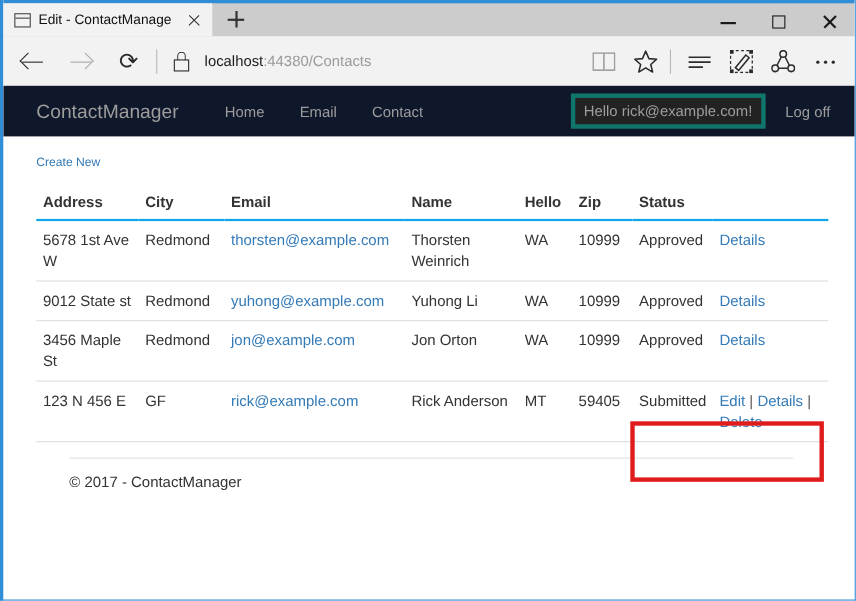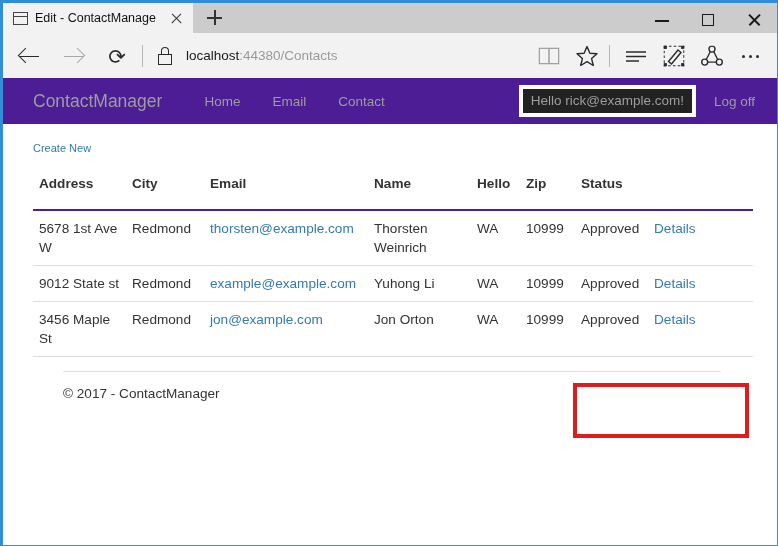--- a/index.html
+++ b/index.html
@@ -254,21 +254,21 @@
     background: #2b2b2b;
     border-radius: 50%;
   }
   .dots span:nth-child(1){ left: 11px; }
   .dots span:nth-child(2){ left: 18px; }
   .dots span:nth-child(3){ left: 25px; }
 
   
   .sitenav {
     height: 46px;
-    background: #4c1d95;
+    background: #0f172a;
     display: flex;
     align-items: center;
     position: relative;
   }
   .brand {
     color: #9d9d9d;
     font-size: 17.5px;
     padding-left: 30px;
     padding-right: 26px;
   }
@@ -280,21 +280,21 @@
   }
   .nav-right {
     position: absolute;
     right: 16px;
     top: 0;
     height: 46px;
     display: flex;
     align-items: center;
   }
   .hello-box {
-    border: 4px solid #ffffff;
+    border: 4px solid #0f766e;
     padding: 3px 8px;
     color: #9d9d9d;
     font-size: 13.5px;
     background: #222222;
     line-height: 18px;
     box-sizing: border-box;
   }
   .logoff {
     color: #9d9d9d;
     font-size: 13.5px;
@@ -318,22 +318,22 @@
   table.contacts {
     width: 720px;
     border-collapse: collapse;
     font-size: 13.6px;
     color: #333333;
     table-layout: fixed;
   }
   table.contacts th {
     text-align: left;
     font-weight: bold;
-    padding: 8px 6px 18px 6px;
-    border-bottom: 2px solid #4c1d95;
+    padding: 8px 6px 8px 6px;
+    border-bottom: 2px solid #0ea5e9;
     vertical-align: bottom;
     color: #333;
   }
   table.contacts td {
     text-align: left;
     padding: 8px 6px 8px 6px;
     border-bottom: 1px solid #dddddd;
     vertical-align: top;
     line-height: 19px;
   }
@@ -500,37 +500,47 @@
           <td><a class="tlink" href="#">thorsten@example.com</a></td>
           <td>Thorsten Weinrich</td>
           <td>WA</td>
           <td>10999</td>
           <td>Approved</td>
           <td class="actions-cell"><a class="tlink" href="#">Details</a></td>
         </tr>
         <tr>
           <td>9012 State st</td>
           <td>Redmond</td>
-          <td><a class="tlink" href="#">example@example.com</a></td>
+          <td><a class="tlink" href="#">yuhong@example.com</a></td>
           <td>Yuhong Li</td>
           <td>WA</td>
           <td>10999</td>
           <td>Approved</td>
           <td class="actions-cell"><a class="tlink" href="#">Details</a></td>
         </tr>
         <tr>
           <td>3456 Maple St</td>
           <td>Redmond</td>
           <td><a class="tlink" href="#">jon@example.com</a></td>
           <td>Jon Orton</td>
           <td>WA</td>
           <td>10999</td>
           <td>Approved</td>
           <td class="actions-cell"><a class="tlink" href="#">Details</a></td>
         </tr>
+        <tr>
+          <td>123 N 456 E</td>
+          <td>GF</td>
+          <td><a class="tlink" href="#">rick@example.com</a></td>
+          <td>Rick Anderson</td>
+          <td>MT</td>
+          <td>59405</td>
+          <td>Submitted</td>
+          <td class="actions-cell"><a class="tlink" href="#">Edit</a> <span class="sep">|</span> <a class="tlink" href="#">Details</a> <span class="sep">|</span> <a class="tlink" href="#">Delete</a></td>
+        </tr>
       </tbody>
     </table>
 
     <div class="footer-wrap">
       <div class="footer">© 2017 - ContactManager</div>
     </div>
   </div>
 
   <div class="redbox"></div>
 </div>

